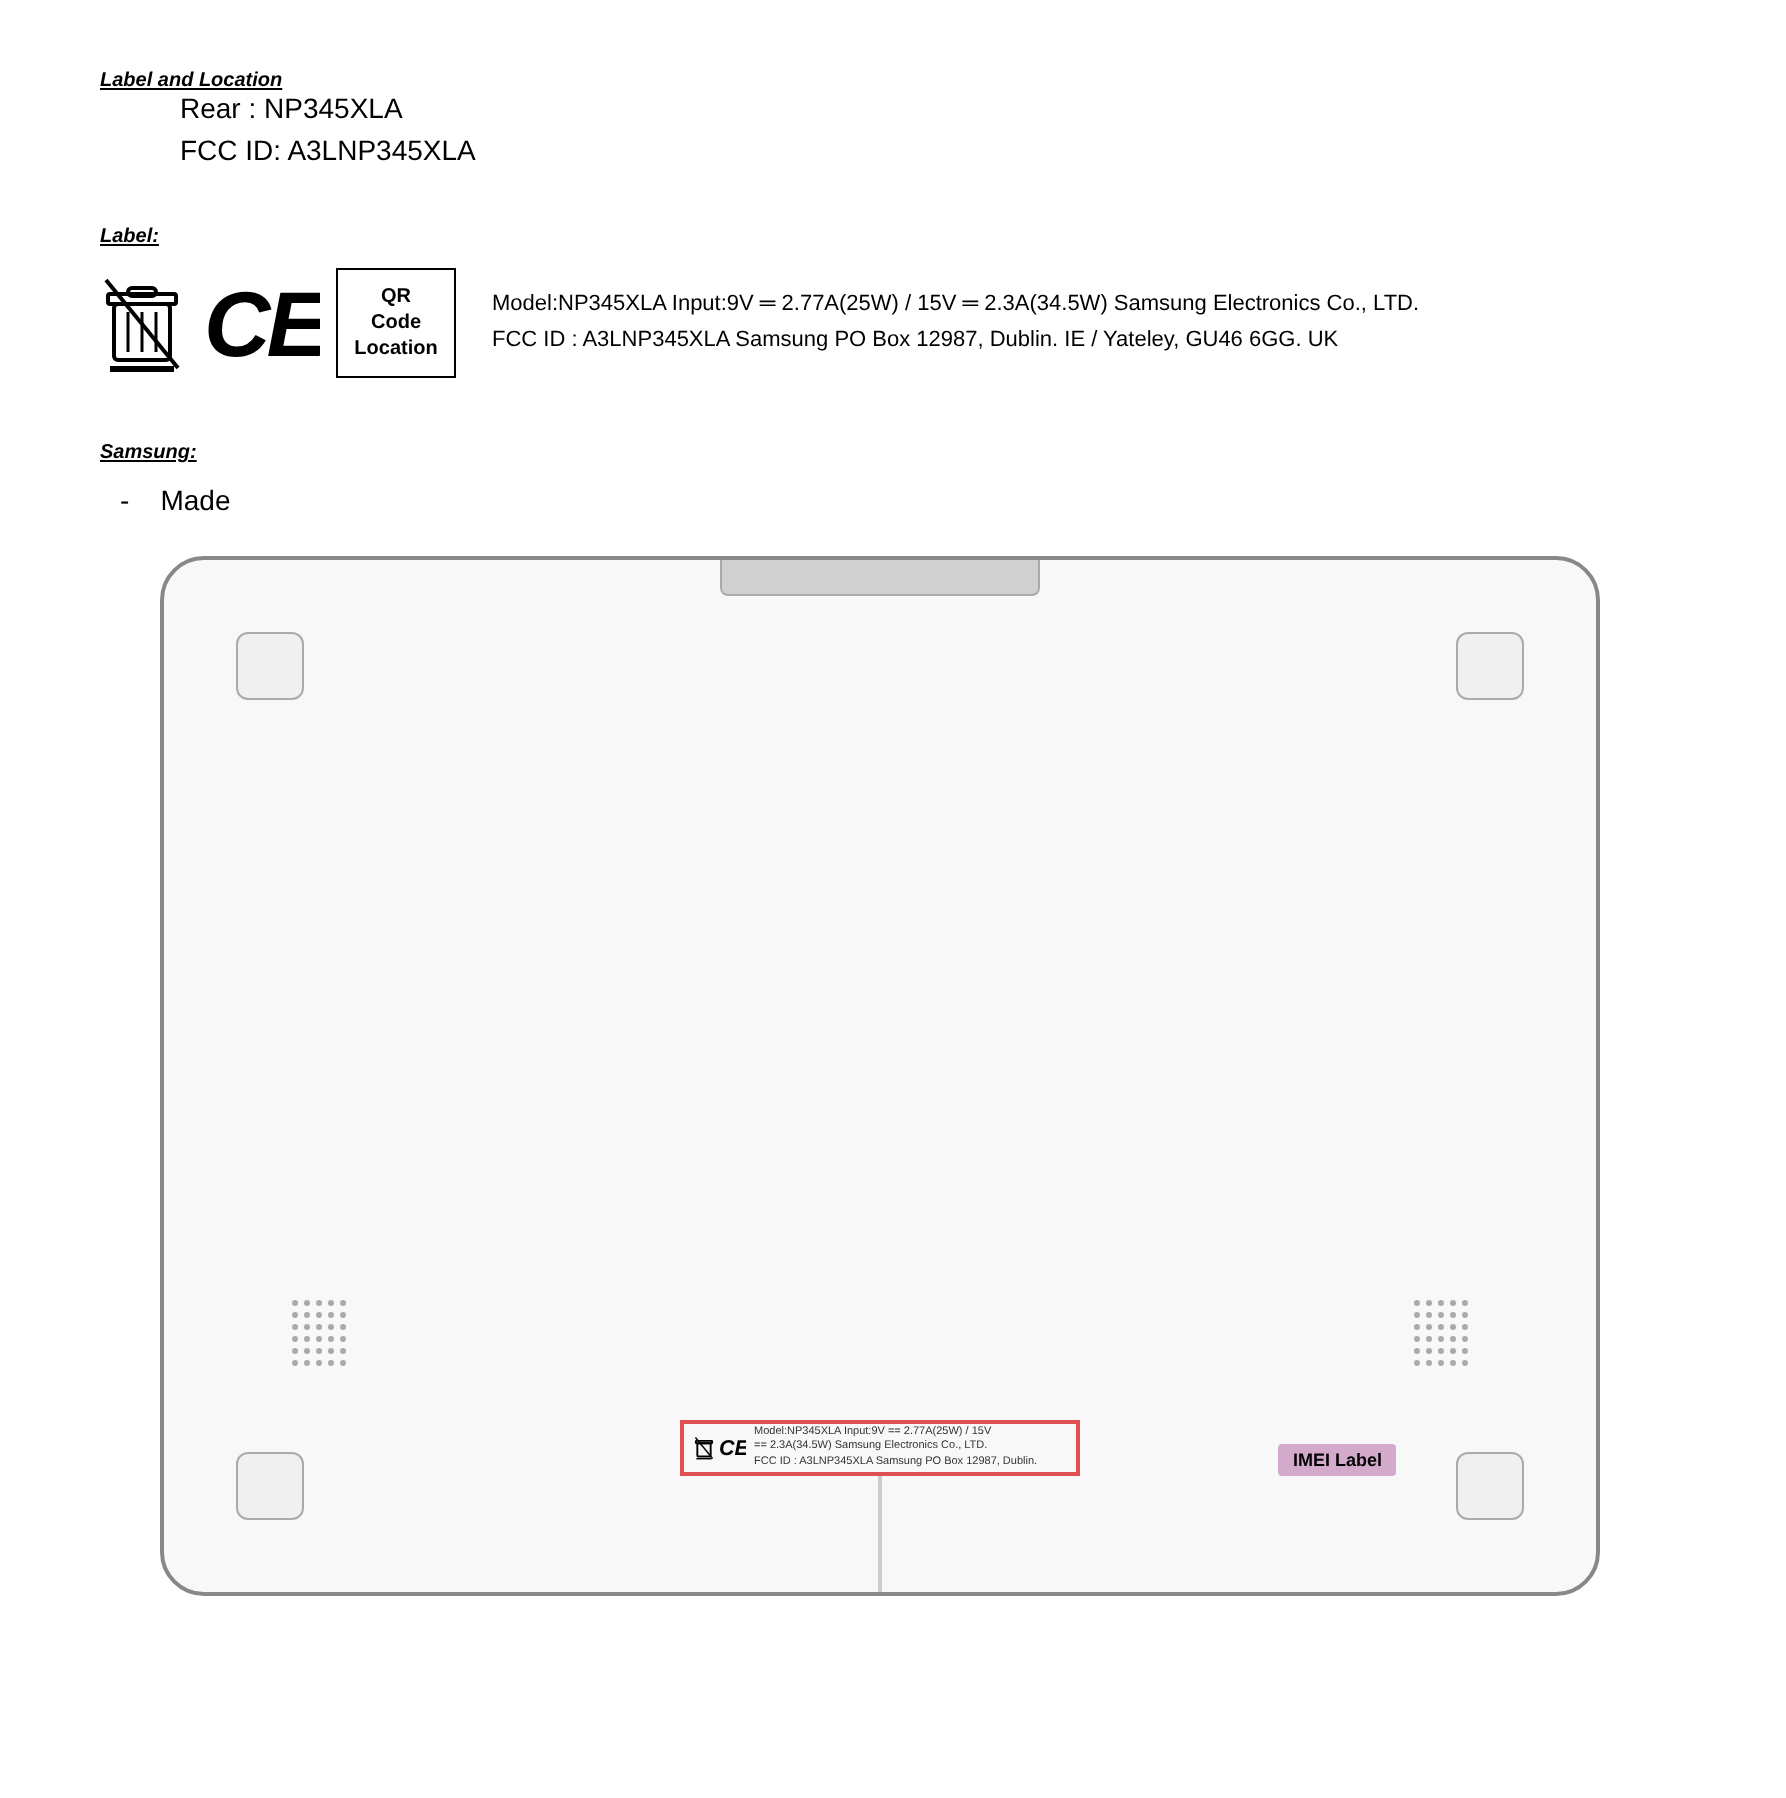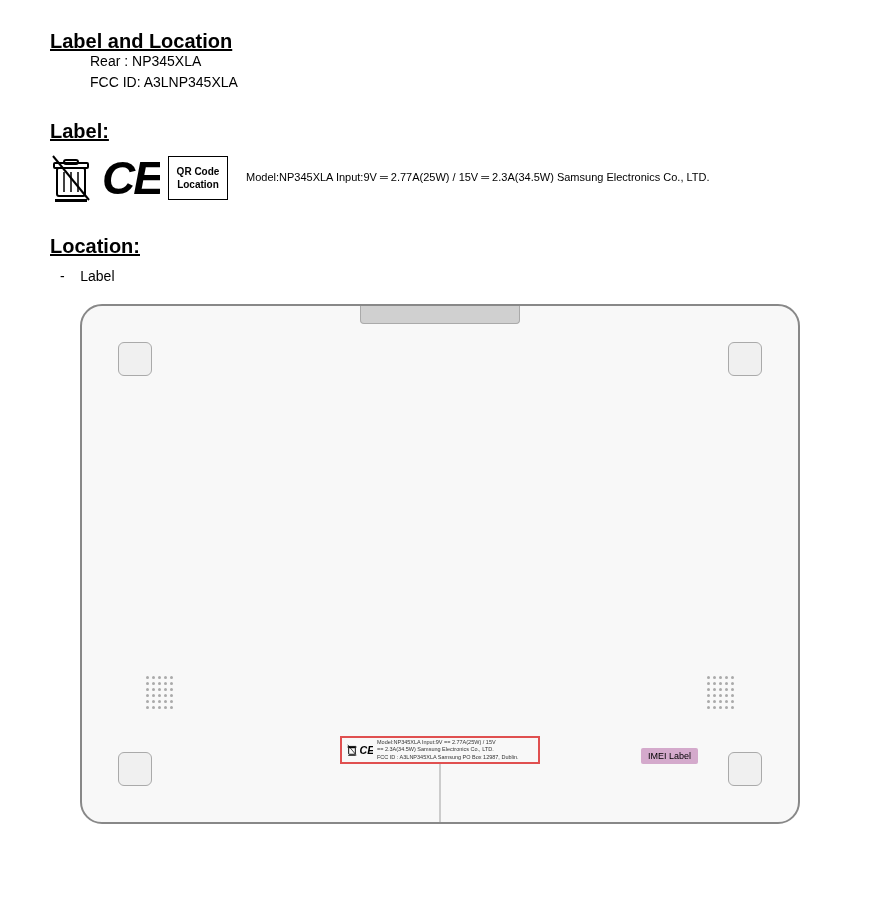--- a/index.html
+++ b/index.html
@@ -10,21 +10,22 @@
       width: 893px;
       min-height: 899px;
       padding: 30px 50px;
       font-size: 14px;
     }
 
     .section-title {
       font-weight: bold;
       text-decoration: underline;
       margin-bottom: 10px;
-      font-size: 20px;
+      font-size: 10px;
+      font-style: italic;
     }
 
     .model-info {
       margin-left: 40px;
       margin-bottom: 5px;
       font-size: 14px;
     }
 
     .label-section {
       margin-top: 30px;
@@ -43,26 +44,26 @@
       font-weight: bold;
       font-style: italic;
       letter-spacing: -2px;
       line-height: 1;
       display: flex;
       align-items: center;
     }
 
     .qr-code-box {
       border: 1px solid #000;
-      padding: 4px 6px;
+      padding: 4px 20px;
       font-size: 10px;
       text-align: center;
       line-height: 1.3;
       width: 60px;
-      height: 44px;
+      height: 55px;
       display: flex;
       align-items: center;
       justify-content: center;
     }
 
     .label-text-block {
       margin-left: 10px;
       font-size: 11px;
       line-height: 1.6;
       color: #000;
@@ -167,21 +168,21 @@
     
     .imei-label {
       position: absolute;
       bottom: 58px;
       right: 100px;
       background: #d4aacc;
       color: #000;
       font-size: 9px;
       padding: 3px 7px;
       border-radius: 2px;
-      font-weight: normal;
+      font-weight: bold;
     }
 
     
     .center-line {
       position: absolute;
       bottom: 0;
       left: 50%;
       transform: translateX(-50%);
       width: 2px;
       height: 58px;
@@ -246,30 +247,31 @@
       </svg>
     </div>
 
     <div class="qr-code-box">
       <span style="white-space:pre-line; font-size:10px; font-weight:bold;">QR Code
 Location</span>
     </div>
 
     <div class="label-text-block">
       <div>Model:NP345XLA  Input:9V ═ 2.77A(25W) / 15V ═ 2.3A(34.5W)  Samsung Electronics Co., LTD.</div>
+      <div>FCC ID : A3LNP345XLA   Samsung PO Box 12987, Dublin. IE / Yateley, GU46 6GG. UK</div>
     </div>
   </div>
 </div>
 
 <div class="location-section">
-  <div class="section-title">Location:</div>
+  <div class="section-title">Samsung:</div>
   <div class="location-item">
     <span>-</span>
     &nbsp;&nbsp;
-    <span>Label</span>
+    <span>Made</span>
   </div>
 </div>
 
 <div class="laptop-diagram">
   <div class="laptop-outer">
 
     <div class="top-center-bar"></div>
 
     <div class="screw screw-tl"></div>
     <div class="screw screw-tr"></div>

